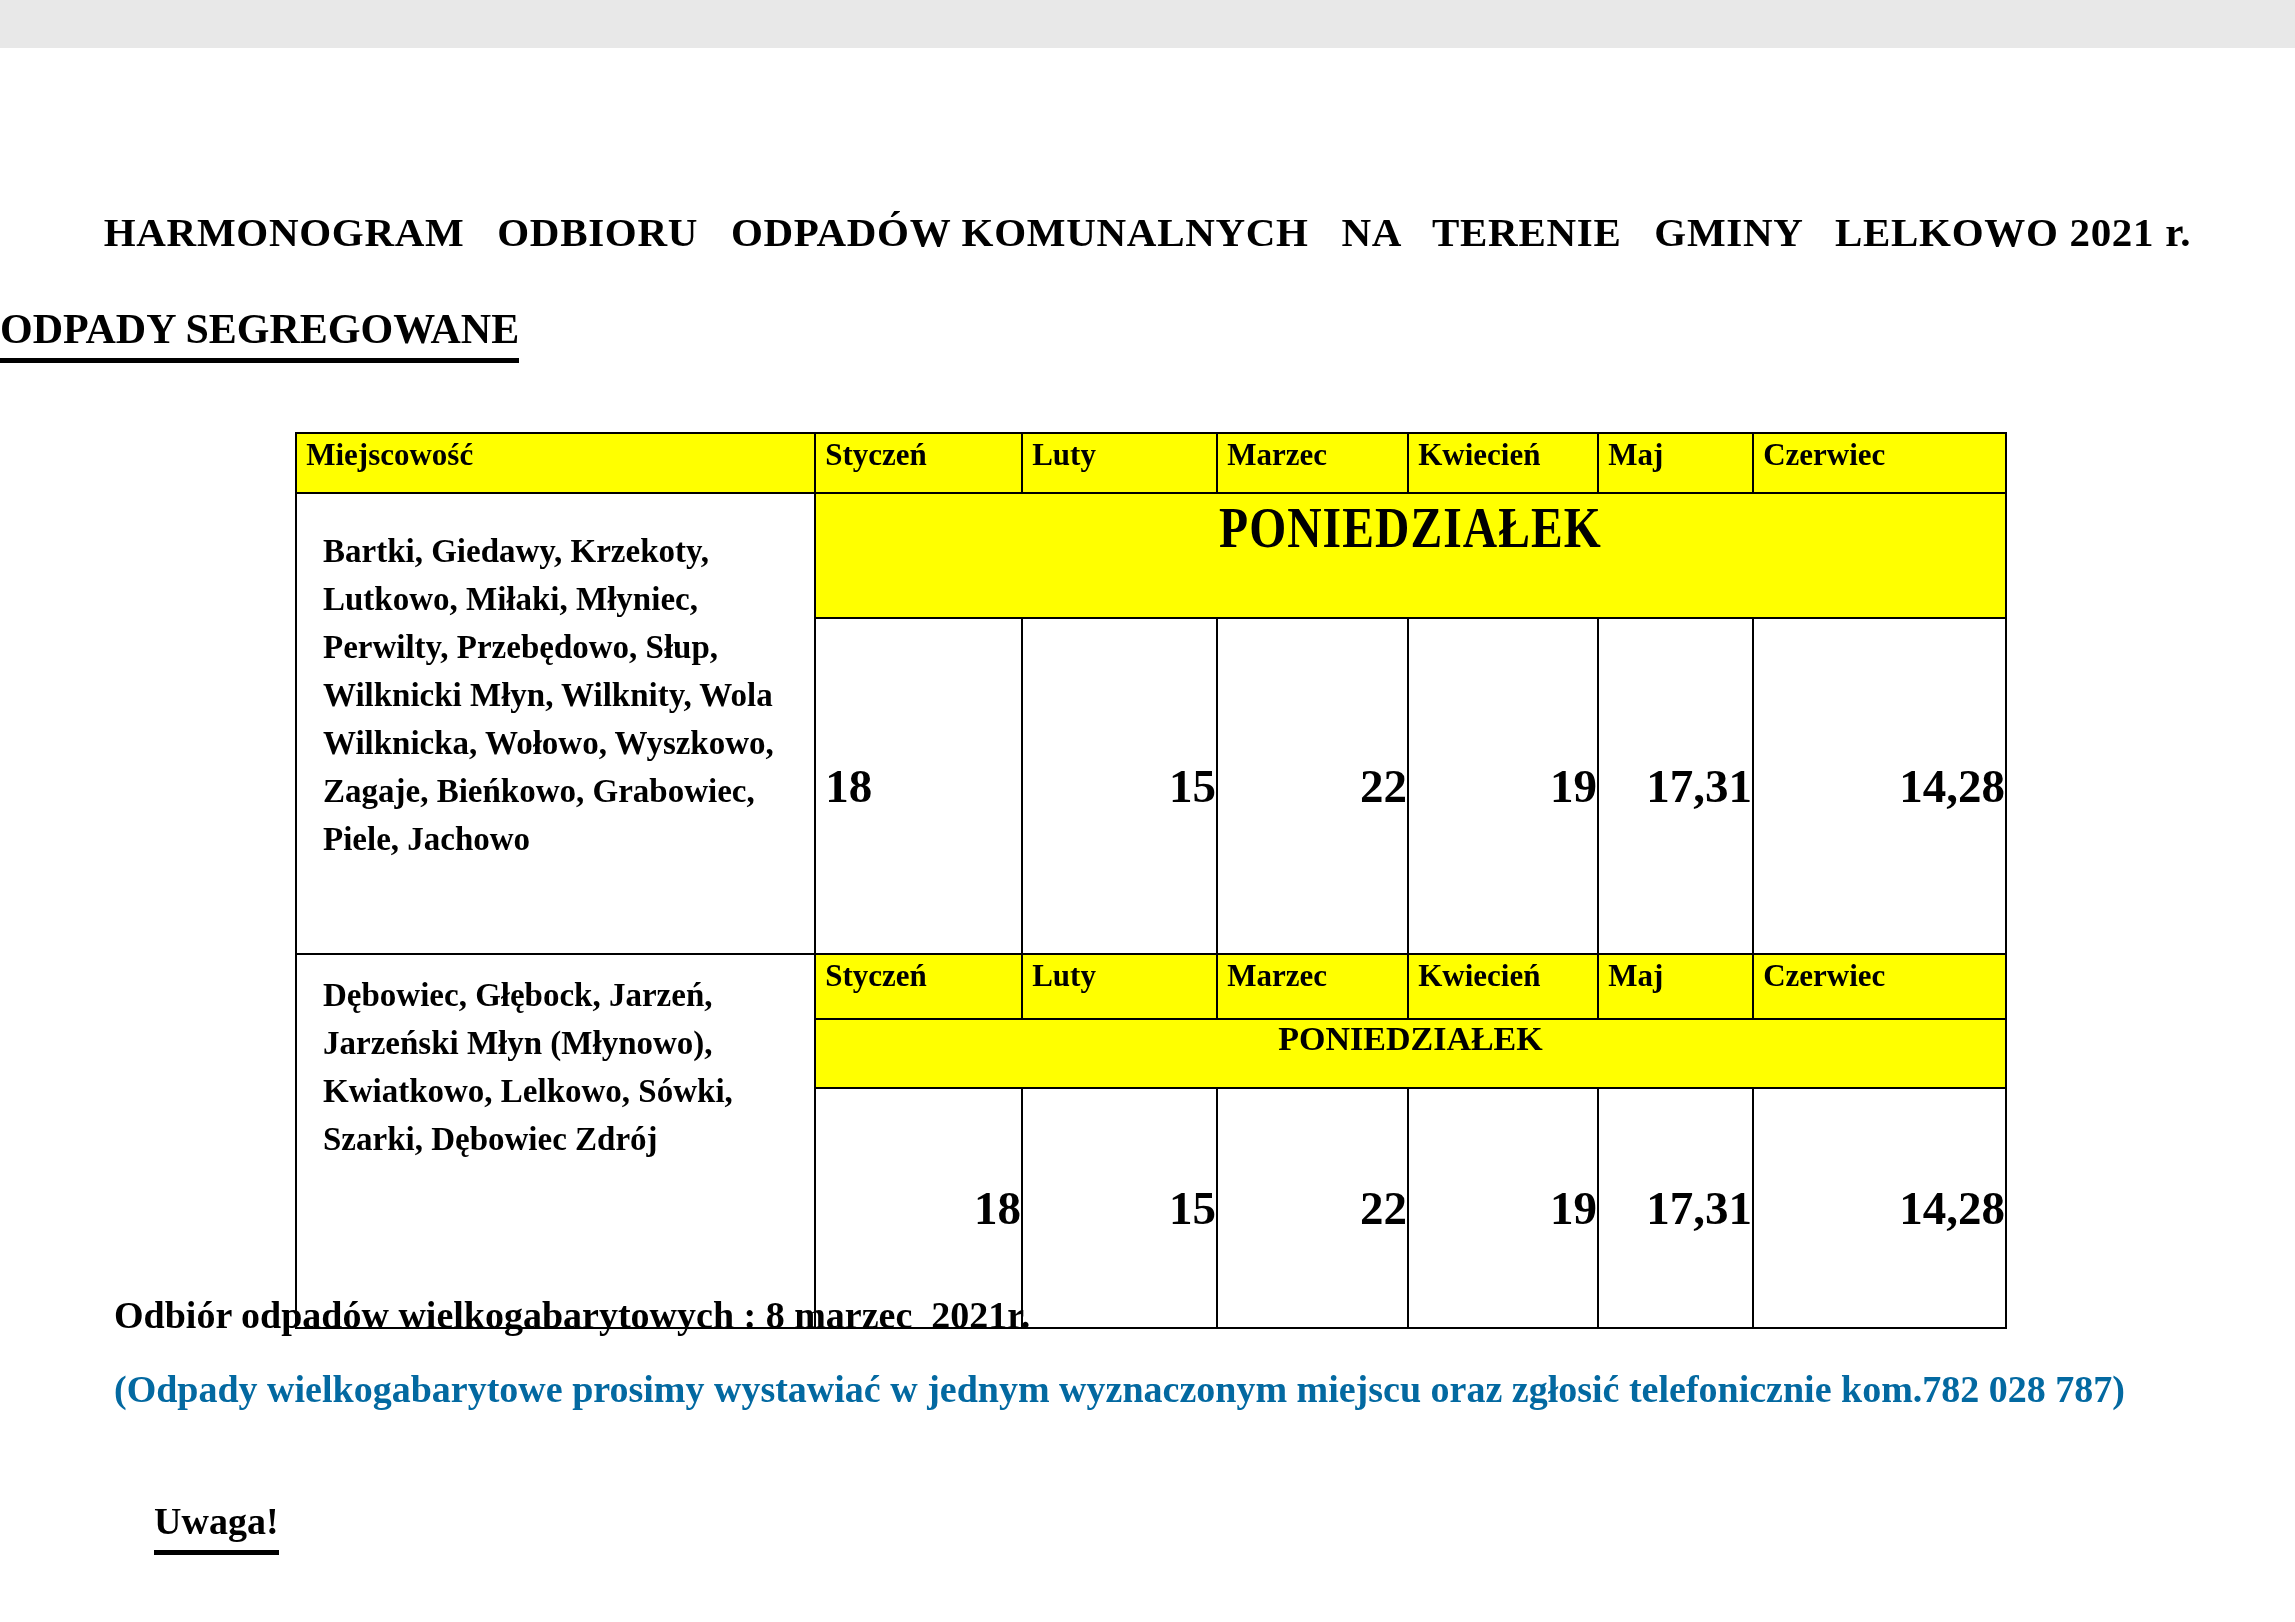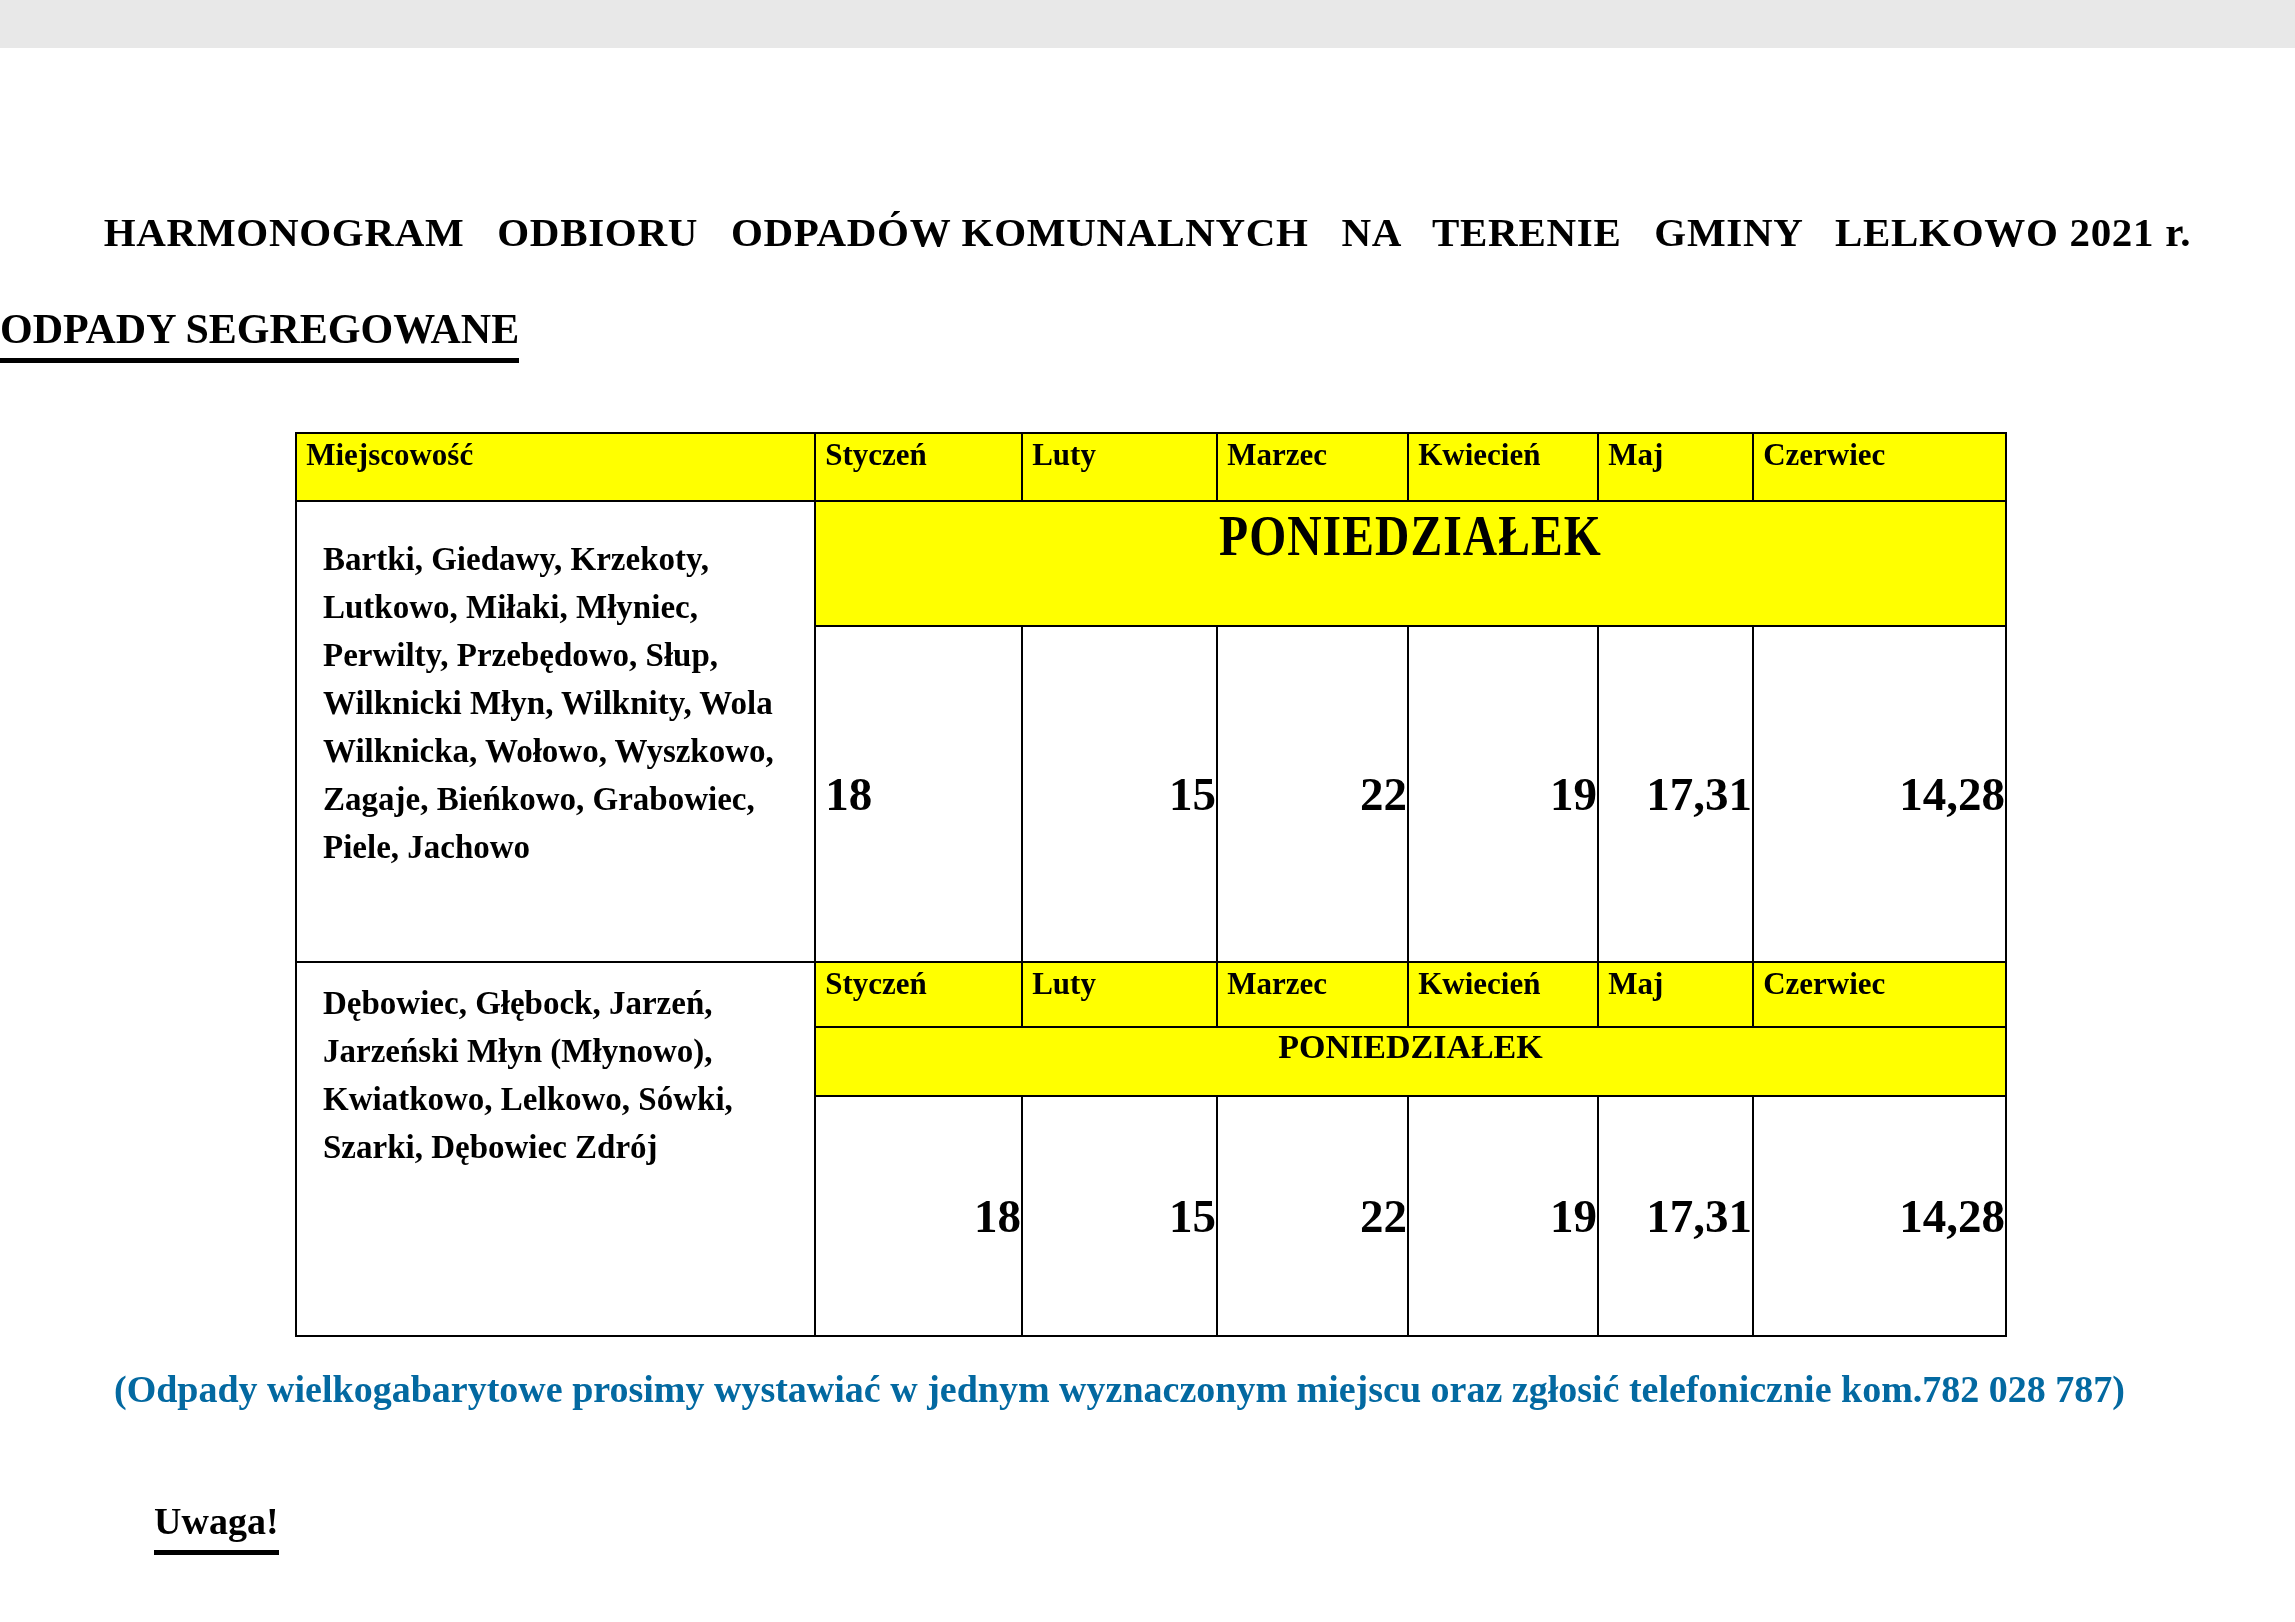--- a/index.html
+++ b/index.html
@@ -118,21 +118,21 @@
     <colgroup>
       <col style="width:519px">
       <col style="width:207px">
       <col style="width:195px">
       <col style="width:191px">
       <col style="width:190px">
       <col style="width:155px">
       <col style="width:253px">
     </colgroup>
     <tbody>
-      <tr style="height:68px">
+      <tr style="height:60px">
         <td class="hdr yellow">Miejscowość</td>
         <td class="hdr yellow">Styczeń</td>
         <td class="hdr yellow">Luty</td>
         <td class="hdr yellow">Marzec</td>
         <td class="hdr yellow">Kwiecień</td>
         <td class="hdr yellow">Maj</td>
         <td class="hdr yellow">Czerwiec</td>
       </tr>
       <tr style="height:125px">
         <td class="villages" rowspan="2">Bartki, Giedawy, Krzekoty,
@@ -173,19 +173,20 @@
         <td class="val">18</td>
         <td class="val">15</td>
         <td class="val">22</td>
         <td class="val">19</td>
         <td class="val">17,31</td>
         <td class="val">14,28</td>
       </tr>
     </tbody>
   </table>
 
+  <div class="note note-black1">Odbiór odpadów wielkogabarytowych : 8 marzec  2021r.</div>
   <div class="note note-red">(Odpady wielkogabarytowe prosimy wystawiać w jednym wyznaczonym miejscu oraz zgłosić telefonicznie kom.782 028 787)</div>
   <div class="note note-uwaga">
     <span>Uwaga!</span>
   </div>
 
 </div>
 
 
 </body></html>

